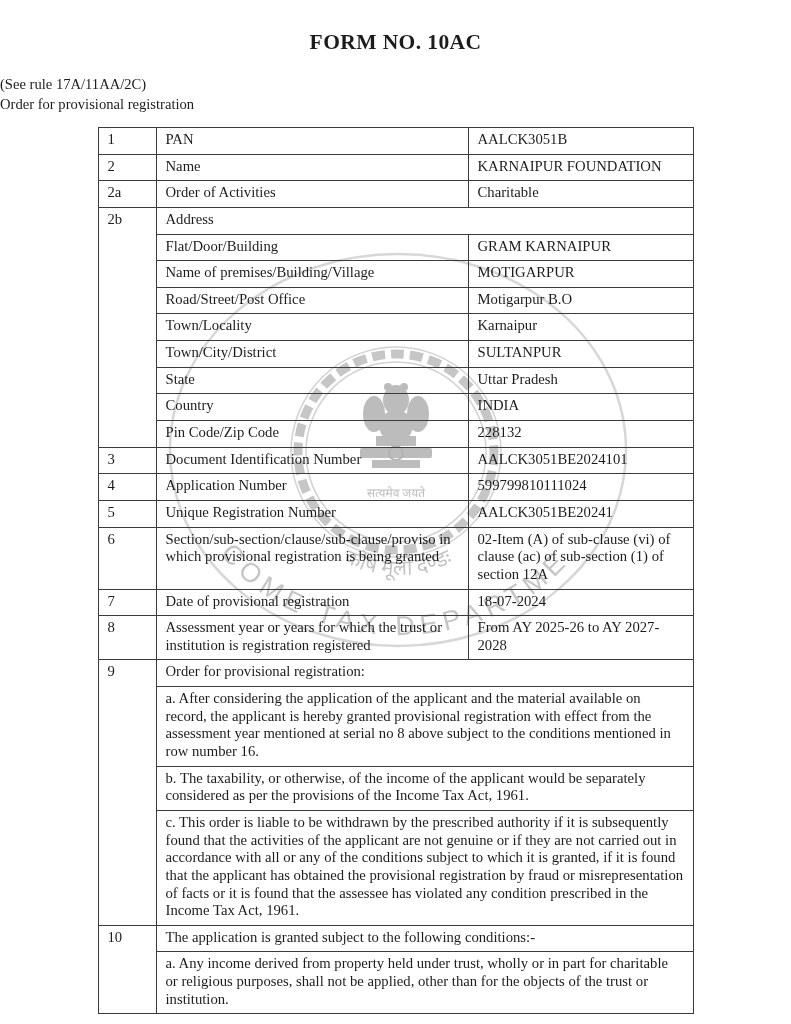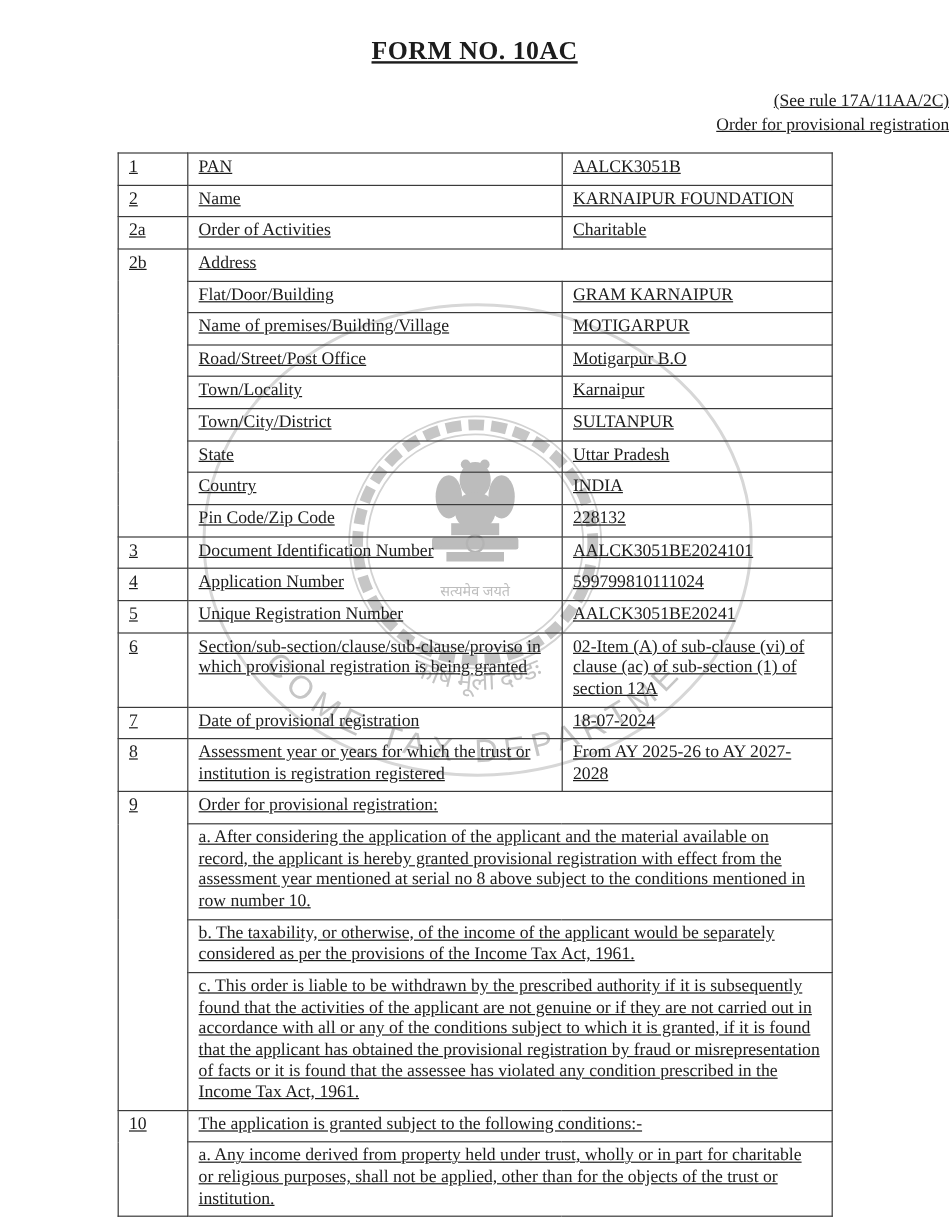--- a/index.html
+++ b/index.html
@@ -6,26 +6,26 @@
   html,body { margin:0; padding:0; }
   body {
     width:791px; height:1024px; background:#ffffff;
     font-family:"Liberation Serif", serif; color:#1c1c1c;
   }
   .page { position:relative; width:791px; height:1024px; overflow:hidden; background:#fff; }
   .watermark {
     position:absolute; left:0; top:0; width:791px; height:1024px;
     z-index:0; pointer-events:none;
   }
-  .content { position:relative; z-index:1;text-decoration:underline; }
+  .content { position:relative; z-index:1; }
   .form-title {
     margin:30px 0 0 0; text-align:center;
     font-size:21.5px; font-weight:bold; letter-spacing:0.4px;
   }
-  .sub-line { text-align:right; font-size:14.6px;padding-left:44px; }
+  .sub-line { text-align:left; font-size:14.6px; }
   .rule-line  { margin-top:21px; }
   .order-line { margin-top:3px; }
   table.reg {
     margin:14px auto 0 auto; width:595px;
     border-collapse:collapse; table-layout:fixed;
   }
   table.reg td {
     border:1px solid #3b3b3b;
     padding:3px 9px 5px 9px;
     font-size:14.7px; line-height:1.2;
@@ -175,21 +175,21 @@
           <td class="num">8</td>
           <td>Assessment year or years for which the trust or institution is registration registered</td>
           <td>From AY 2025-26 to AY 2027-2028</td>
         </tr>
 
         <tr>
           <td class="num" rowspan="4">9</td>
           <td colspan="2">Order for provisional registration:</td>
         </tr>
         <tr>
-          <td colspan="2">a. After considering the application of the applicant and the material available on record, the applicant is hereby granted provisional registration with effect from the assessment year mentioned at serial no 8 above subject to the conditions mentioned in row number 10.</td>
+          <td colspan="2">a. After considering the application of the applicant and the material available on record, the applicant is hereby granted provisional registration with effect from the assessment year mentioned at serial no 8 above subject to the conditions mentioned in row number 16.</td>
         </tr>
         <tr>
           <td colspan="2">b. The taxability, or otherwise, of the income of the applicant would be separately considered as per the provisions of the Income Tax Act, 1961.</td>
         </tr>
         <tr>
           <td colspan="2">c. This order is liable to be withdrawn by the prescribed authority if it is subsequently found that the activities of the applicant are not genuine or if they are not carried out in accordance with all or any of the conditions subject to which it is granted, if it is found that the applicant has obtained the provisional registration by fraud or misrepresentation of facts or it is found that the assessee has violated any condition prescribed in the Income Tax Act, 1961.</td>
         </tr>
 
         <tr>
           <td class="num" rowspan="2">10</td>

